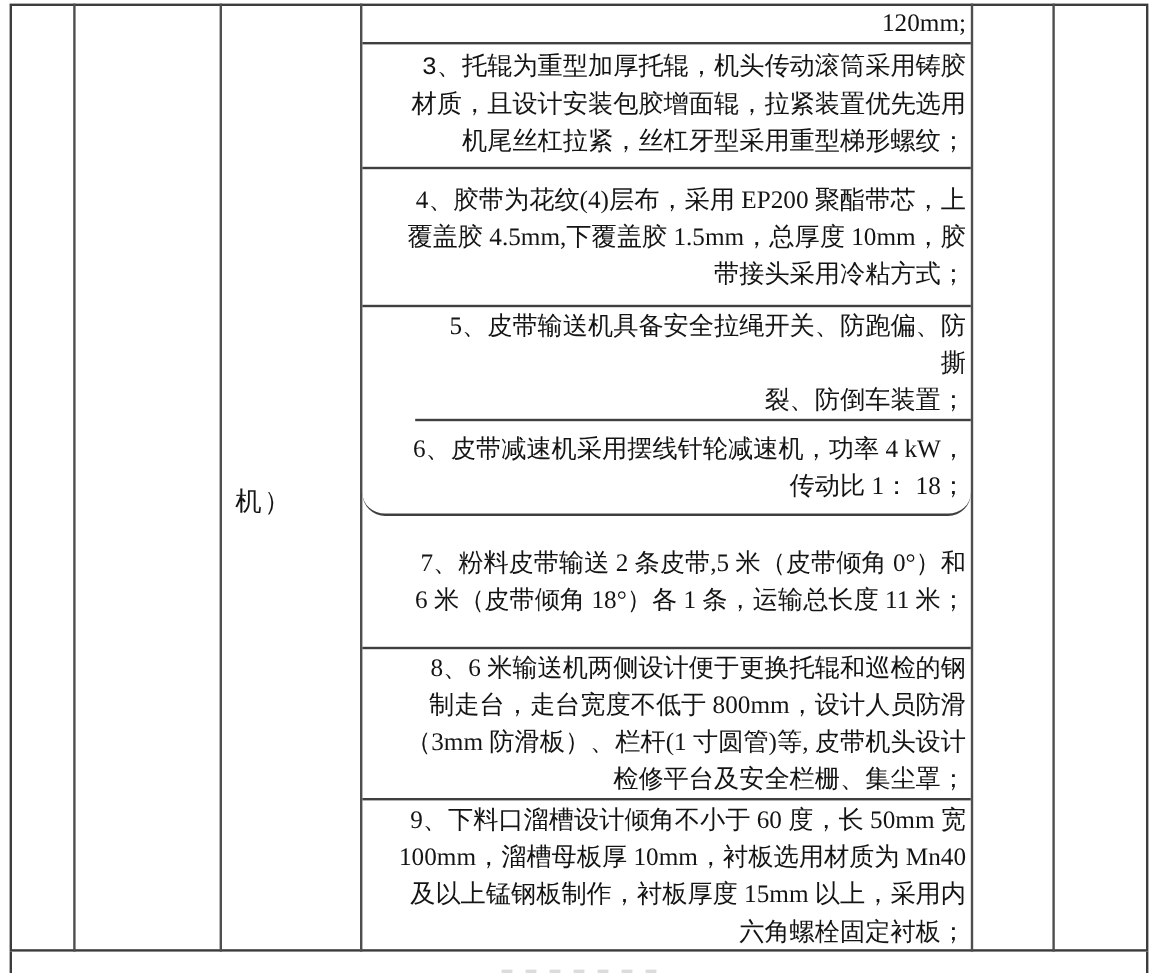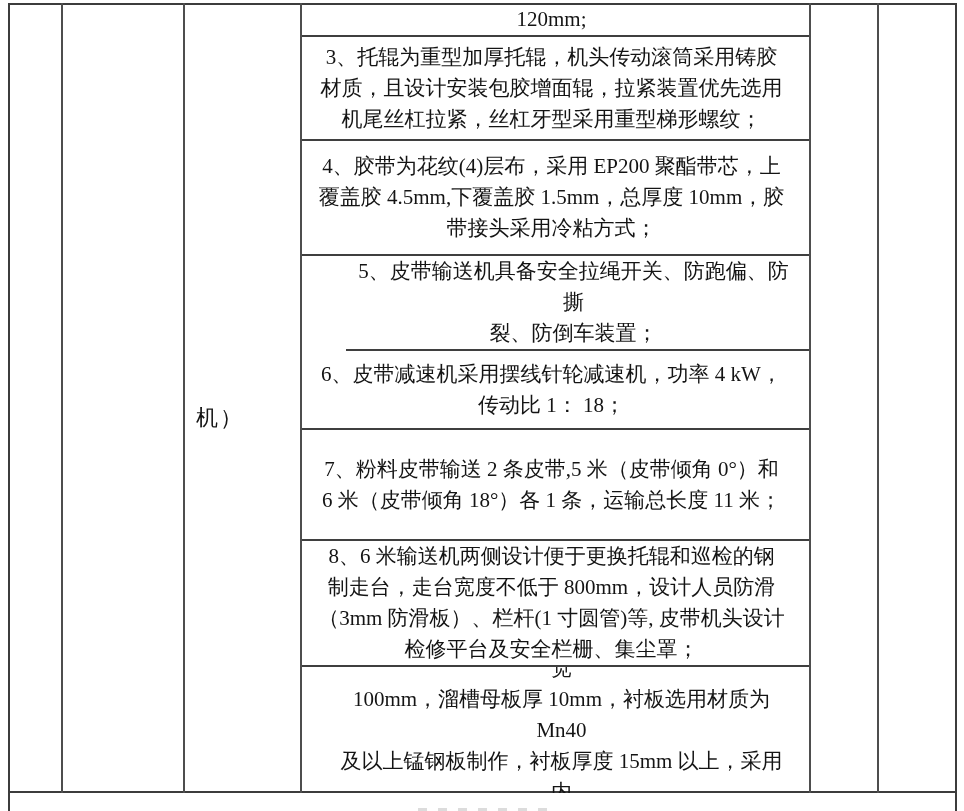--- a/index.html
+++ b/index.html
@@ -61,33 +61,33 @@
   .spec-row {
     box-sizing: border-box;
     border-bottom: 2px solid #3f3f3f;
     display: flex;
     flex-direction: column;
     justify-content: center;
     overflow: hidden;
   }
   .spec-row:last-child { border-bottom: none; }
   .r0 { height: 35px;  }
-  .r1 { height: 105px; }
+  .r1 { height: 105px; font-family: Liberation Mono, monospace; }
   .r2 { height: 117px; }
   .r3 { height: 97px; margin-left: 44px;  }
-  .r4 { height: 80px;  }
+  .r4 { height: 80px; border-radius: 19px;  }
   .r5 { height: 113px; }
   .r6 { height: 128px; }
   .r7 { height: 128px; margin-left: 20px; }
   .spec-text {
-    padding: 0 18px 0 10px;
+    padding: 0 4px 0 10px;
     font-size: 21px;
     line-height: 31px;
     white-space: pre-line;
-    text-align: center;
+    text-align: right;
   }
 
   
   .bottom-row {
     position: absolute;
     left: 8px; top: 793px;
     width: 949px; height: 18px;
     border-left: 2px solid #3c3c3c;
     border-right: 2px solid #3c3c3c;
     box-sizing: border-box;

